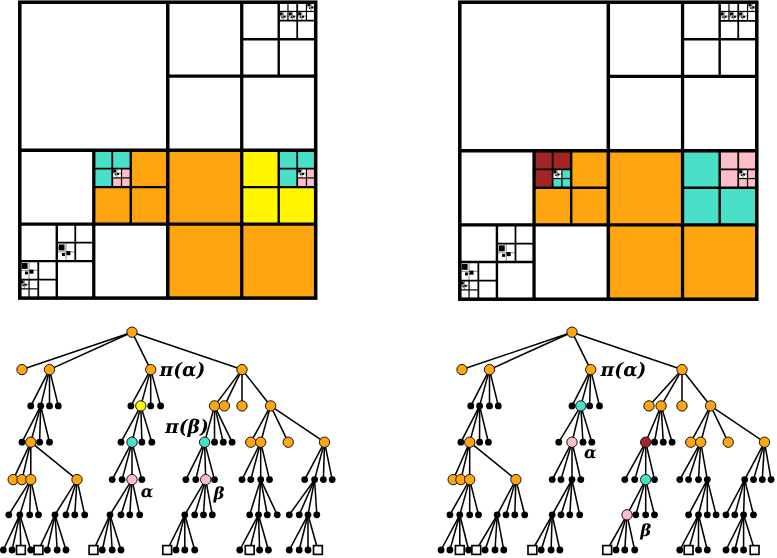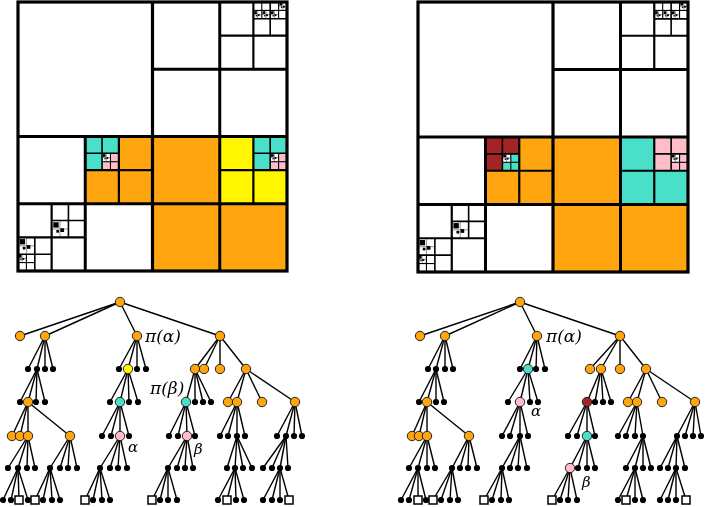--- a/index.html
+++ b/index.html
@@ -1,16 +1,16 @@
 <!DOCTYPE html>
 <html><head>
 <meta charset="utf-8">
 <style>
   html,body { margin:0; padding:0; background:#ffffff; }
-  .stage { position:relative; width:706px; height:507px; background:#ffffff; overflow:hidden; }
+  .stage { position:relative; width:706px; height:507px; background:#ffffff; overflow:hidden;font-weight:bold; }
   svg { display:block; }
   text.math { font-family:"DejaVu Serif", serif; font-style:italic; fill:#000; }
 </style>
 </head>
 <body>
 
 <div class="stage">
   <svg id="fig" width="706" height="507" viewBox="0 0 706 507" xmlns="http://www.w3.org/2000/svg">
       <rect x="85.25" y="136.5" width="16.8125" height="16.8125" fill="#49DFC8"></rect>
       <rect x="102.0625" y="136.5" width="16.8125" height="16.8125" fill="#49DFC8"></rect>

